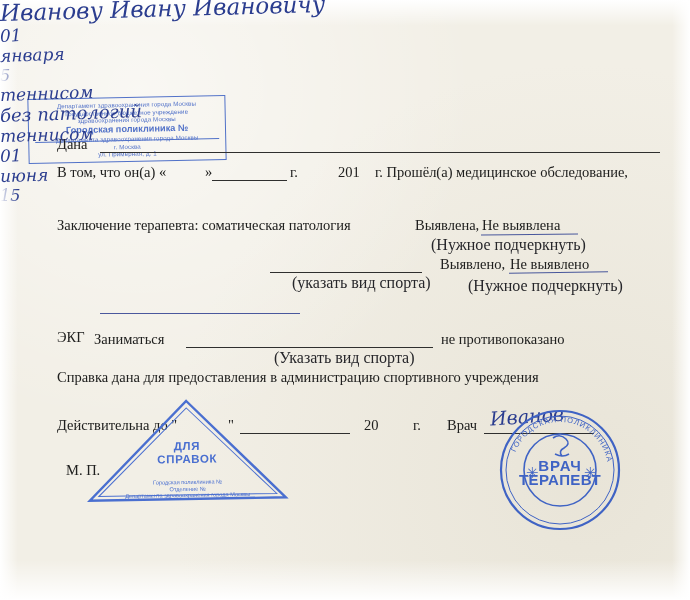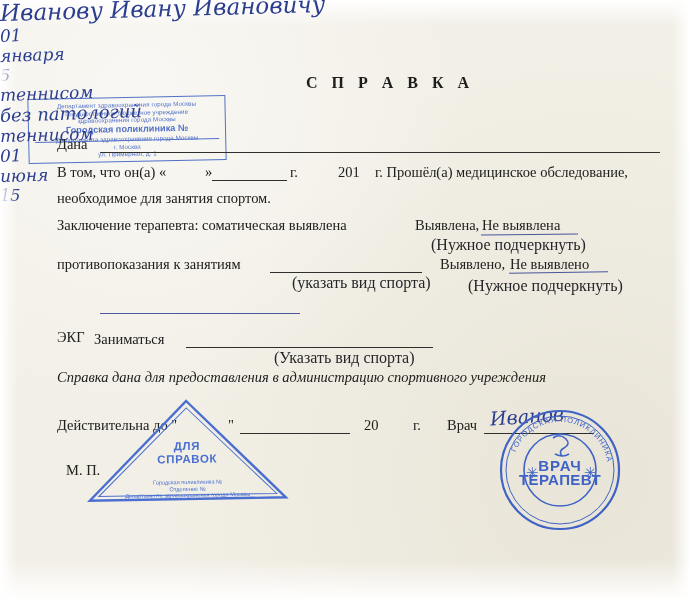--- a/index.html
+++ b/index.html
@@ -201,21 +201,20 @@
 </head>
 <body>
 
 <div id="page">
 
   <div id="paper-edge-top"></div>
   <div id="paper-edge-bottom"></div>
   <div id="paper-edge-left"></div>
   <div id="paper-edge-right"></div>
 
-  <div id="doc-title" class="printed">С П Р А В К А</div>
 
   <div id="stamp-header">
     <div class="sh-pad">
       <div class="sh-line">Департамент здравоохранения города Москвы</div>
       <div class="sh-line">Государственное бюджетное учреждение</div>
       <div class="sh-line">здравоохранения города Москвы</div>
       <div class="sh-strong">Городская поликлиника №</div>
       <div class="sh-line">Департамента здравоохранения города Москвы</div>
     </div>
     <div class="sh-foot">
@@ -232,47 +231,46 @@
   <div class="printed line-abs" style="left:57px; top:164px;">В том, что он(а) «</div>
   <div class="hand" style="left:171px; top:156px; font-size:17px; transform:rotate(-3deg);">01</div>
   <div class="printed line-abs" style="left:205px; top:164px;">»</div>
   <div class="hand" style="left:216px; top:155px; font-size:17px; transform:rotate(-2deg);">января</div>
   <div class="underline-rule" style="left:212px; top:180px; width:75px;"></div>
   <div class="printed line-abs" style="left:290px; top:164px;">г.</div>
   <div class="printed line-abs" style="left:338px; top:164px;">201</div>
   <div class="hand" style="left:362px; top:158px; font-size:16px;">5</div>
   <div class="printed line-abs" style="left:375px; top:164px;">г. Прошёл(а) медицинское обследование,</div>
 
-  <div class="printed line-abs" style="left:57px; top:190px;">необходимое для занятия спортом.</div>
-
-  <div class="printed line-abs" style="left:57px; top:217px;">Заключение терапевта: соматическая выявлена</div>
+
+  <div class="printed line-abs" style="left:57px; top:217px;">Заключение терапевта: соматическая патология</div>
   <div class="printed line-abs" style="left:415px; top:217px;">Выявлена,</div>
   <div class="printed line-abs" style="left:482px; top:217px;">Не выявлена</div>
   <div class="hand-underline" style="left:481px; top:234px; width:97px; transform:rotate(-0.6deg);"></div>
   <div class="note-small" style="left:431px; top:236px;">(Нужное подчеркнуть)</div>
 
-  <div class="printed line-abs" style="left:57px; top:256px;">противопоказания к занятиям</div>
   <div class="underline-rule" style="left:270px; top:272px; width:152px;"></div>
   <div class="hand" style="left:283px; top:248px; font-size:17px; transform:rotate(-2deg);">теннисом</div>
   <div class="note-small" style="left:292px; top:274px;">(указать вид спорта)</div>
   <div class="printed line-abs" style="left:440px; top:256px;">Выявлено,</div>
   <div class="printed line-abs" style="left:510px; top:256px;">Не выявлено</div>
   <div class="hand-underline" style="left:509px; top:272px; width:99px; transform:rotate(-0.8deg);"></div>
   <div class="note-small" style="left:468px; top:277px;">(Нужное подчеркнуть)</div>
 
   <div class="printed line-abs" style="left:57px; top:297px;margin-top:32px;">ЭКГ</div>
   <div class="hand" style="left:106px; top:288px; font-size:18px; transform:rotate(-2deg);">без патологий</div>
   <div class="hand-underline" style="left:100px; top:313px; width:200px;"></div>
 
   <div class="printed line-abs" style="left:94px; top:331px;">Заниматься</div>
   <div class="underline-rule" style="left:186px; top:347px; width:247px;"></div>
   <div class="hand" style="left:265px; top:324px; font-size:17px; transform:rotate(-1.5deg);">теннисом</div>
   <div class="note-small" style="left:274px; top:349px;">(Указать вид спорта)</div>
-
-  <div class="printed line-abs" style="left:57px; top:369px;font-style:italic;">Справка дана для предоставления в администрацию спортивного учреждения</div>
+  <div class="printed line-abs" style="left:441px; top:331px;">не противопоказано</div>
+
+  <div class="printed line-abs" style="left:57px; top:369px;">Справка дана для предоставления в администрацию спортивного учреждения</div>
 
   <div class="printed line-abs" style="left:57px; top:417px;">Действительна до "</div>
   <div class="hand" style="left:196px; top:409px; font-size:17px; transform:rotate(-2deg);">01</div>
   <div class="printed line-abs" style="left:228px; top:417px;">"</div>
   <div class="hand" style="left:248px; top:409px; font-size:17px; transform:rotate(-1.5deg);">июня</div>
   <div class="underline-rule" style="left:240px; top:433px; width:110px;"></div>
   <div class="printed line-abs" style="left:364px; top:417px;">20</div>
   <div class="hand" style="left:388px; top:410px; font-size:16px;">15</div>
   <div class="printed line-abs" style="left:413px; top:417px;">г.</div>
   <div class="printed line-abs" style="left:447px; top:417px;">Врач</div>

